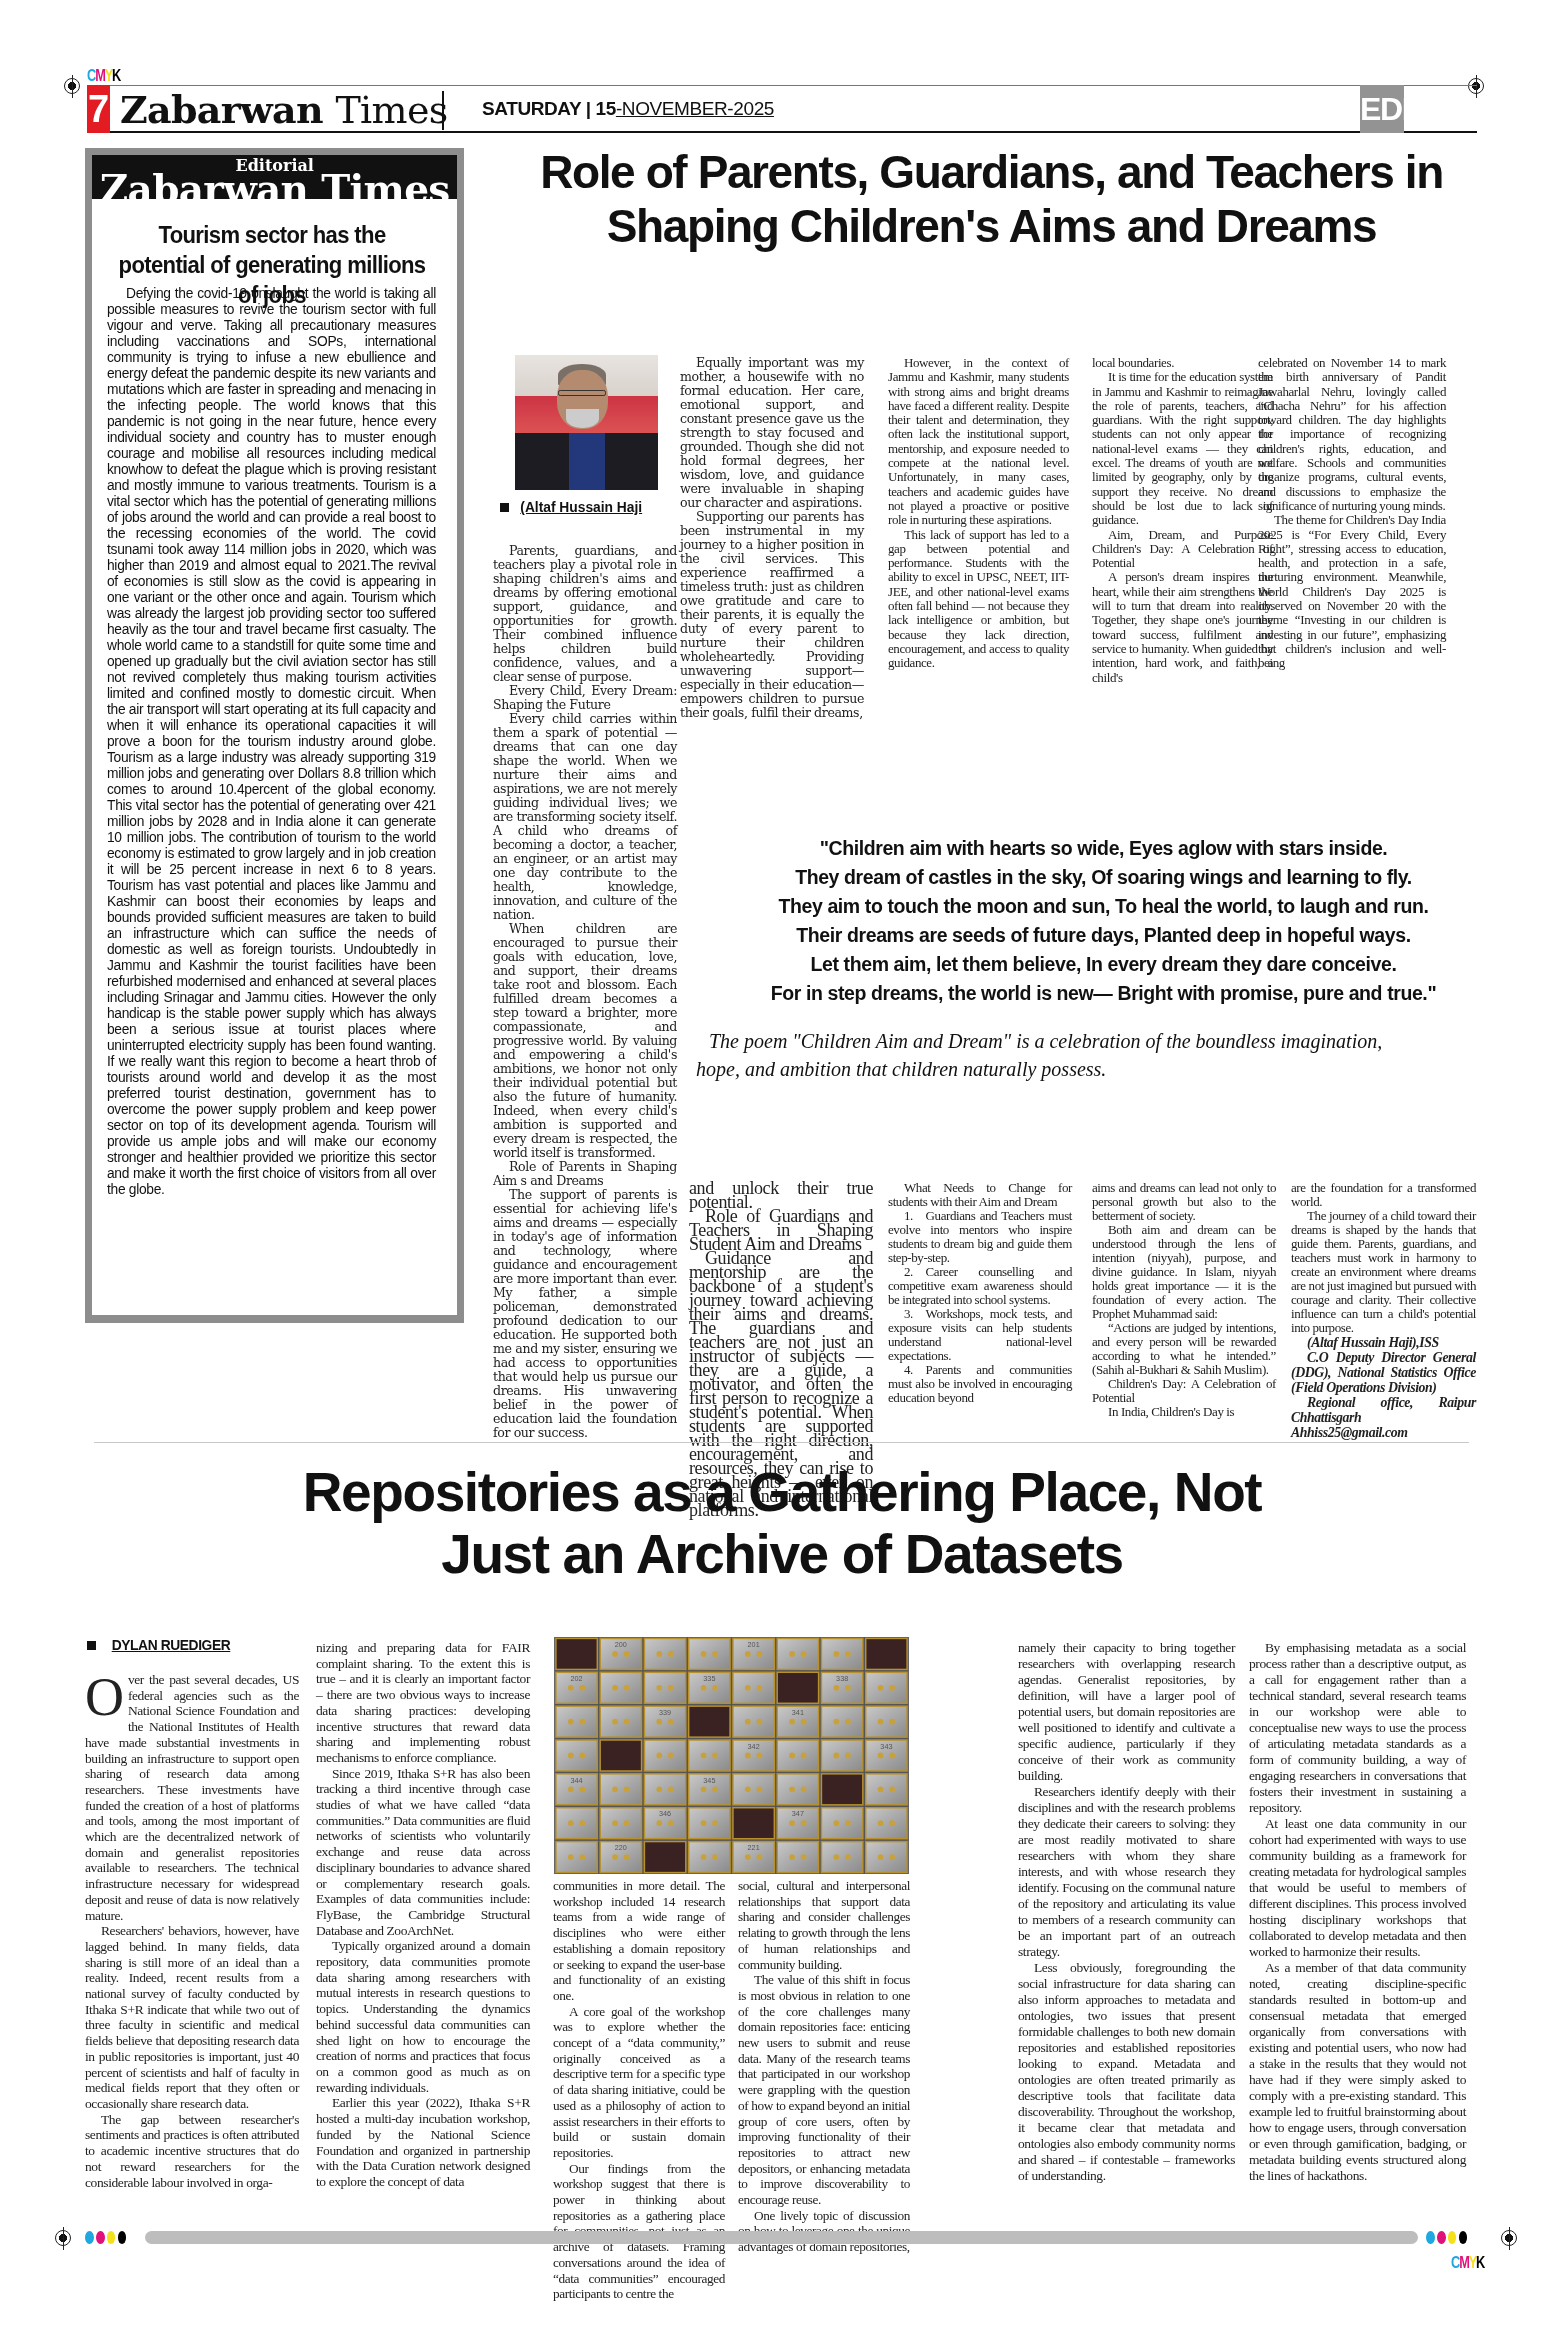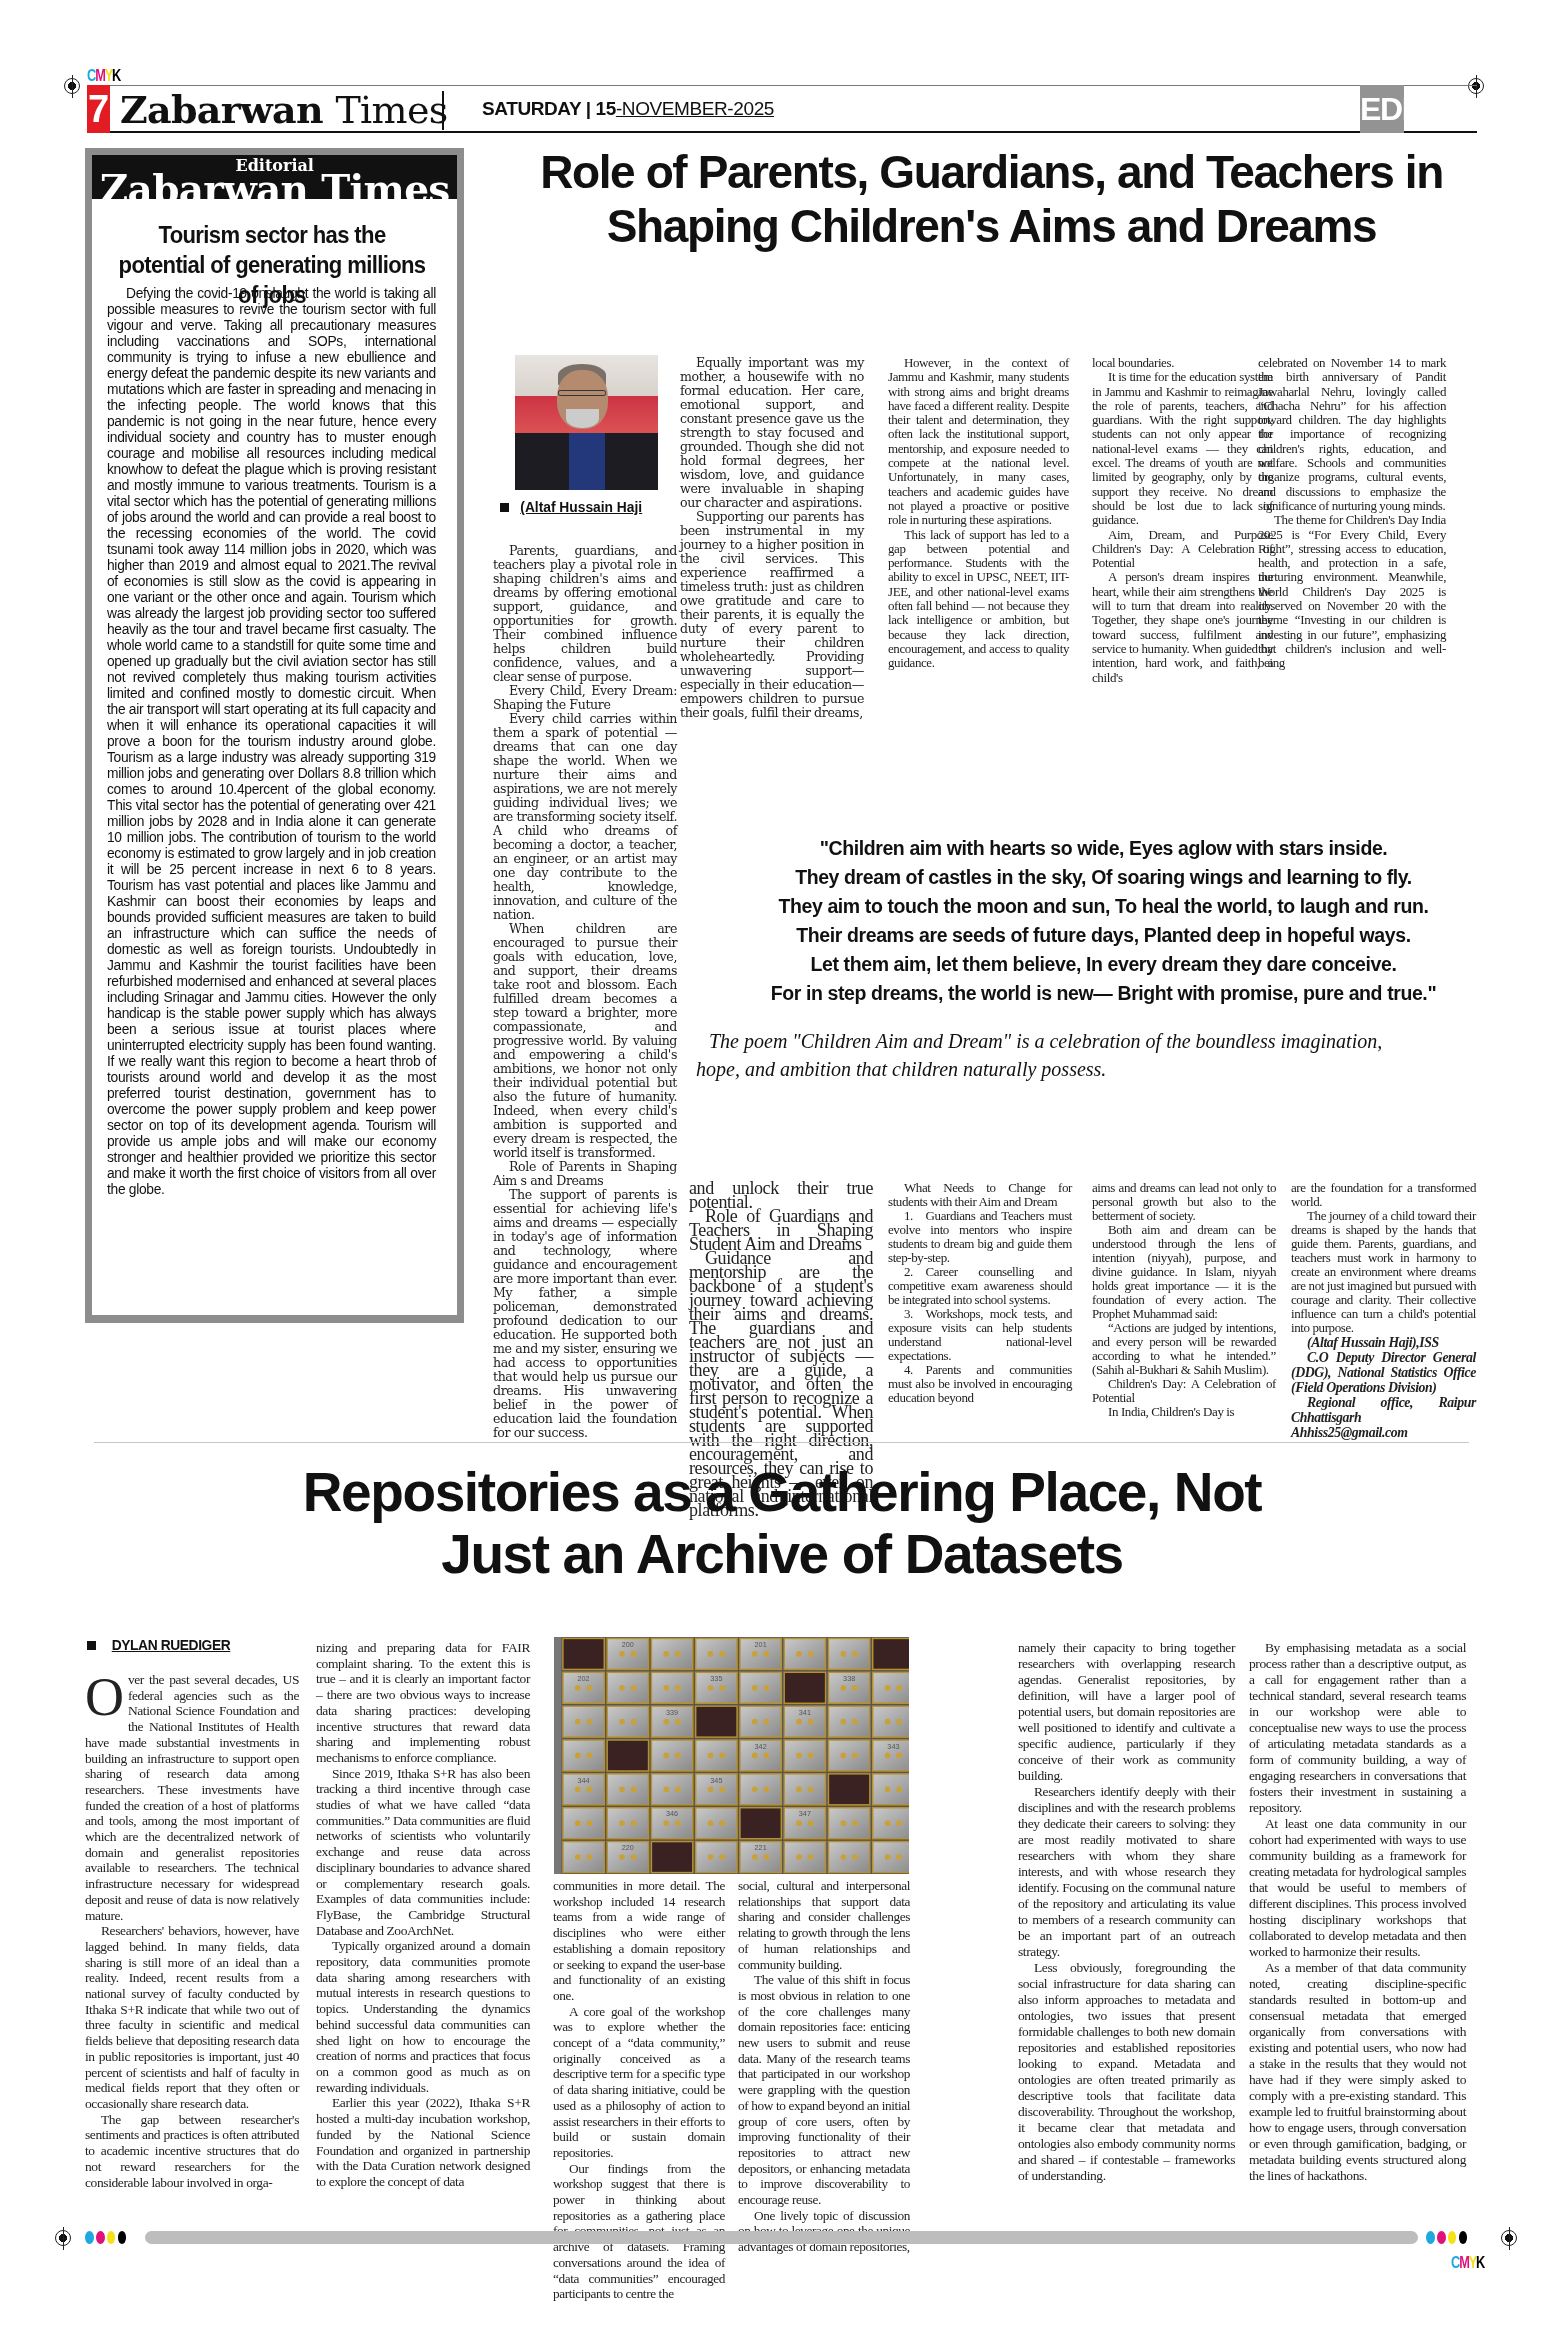--- a/index.html
+++ b/index.html
@@ -46,21 +46,21 @@
   .poem{left:709px;top:834px;width:789px;text-align:center;font:bold 19.5px "Liberation Sans",sans-serif;line-height:29px;letter-spacing:-0.4px;}
   .poem-note{left:696px;top:1028px;width:804px;font:italic 20px "Liberation Serif",serif;line-height:27.5px;}
   .poem-note .l1{text-indent:13px;display:block;}
   .sig{font:italic bold 13.8px "Liberation Serif",serif;line-height:15px;}
   .hr{height:1.4px;background:#c8c8c8;}
   .art2-title{left:87px;top:1461px;width:1390px;text-align:center;font:bold 55px "Liberation Sans",sans-serif;line-height:62px;letter-spacing:-1.4px;}
   .byline2{left:87px;top:1638px;font:bold 13.8px "Liberation Sans",sans-serif;letter-spacing:-0.4px;}
   .byline2 .sq{display:inline-block;width:8.7px;height:8.7px;background:#111;margin-right:16px;}
   .byline2 .nm{text-decoration:underline;}
   .dropcap{float:left;font:54px "Liberation Serif",serif;line-height:45px;margin:2.9px 4.3px 0 0;}
-  .photo2{left:554px;top:1637px;width:355px;height:237px;background:#777;overflow:hidden;padding-left:7px;}
+  .photo2{left:554px;top:1637px;width:355px;height:237px;background:#777;overflow:hidden;}
   .bottom-bar{left:145px;top:2231px;width:1273px;height:13px;border-radius:6.5px;background:#bdbdbd;}
   .dots{display:flex;gap:2.2px;}
   .dots span{display:inline-block;width:8.7px;height:13px;border-radius:50%;}
 </style>
 </head>
 <body>
 
 <div class="abs cmyk" style="left:87px;top:67px;">
   <span class="c">C</span><span class="m">M</span><span class="y">Y</span><span class="k">K</span>
 </div>

